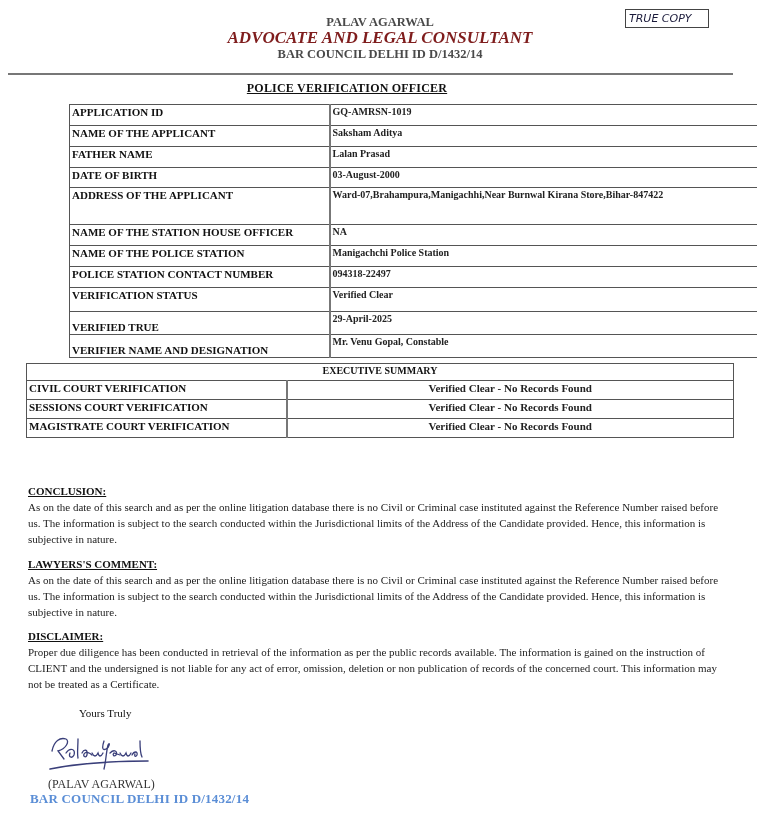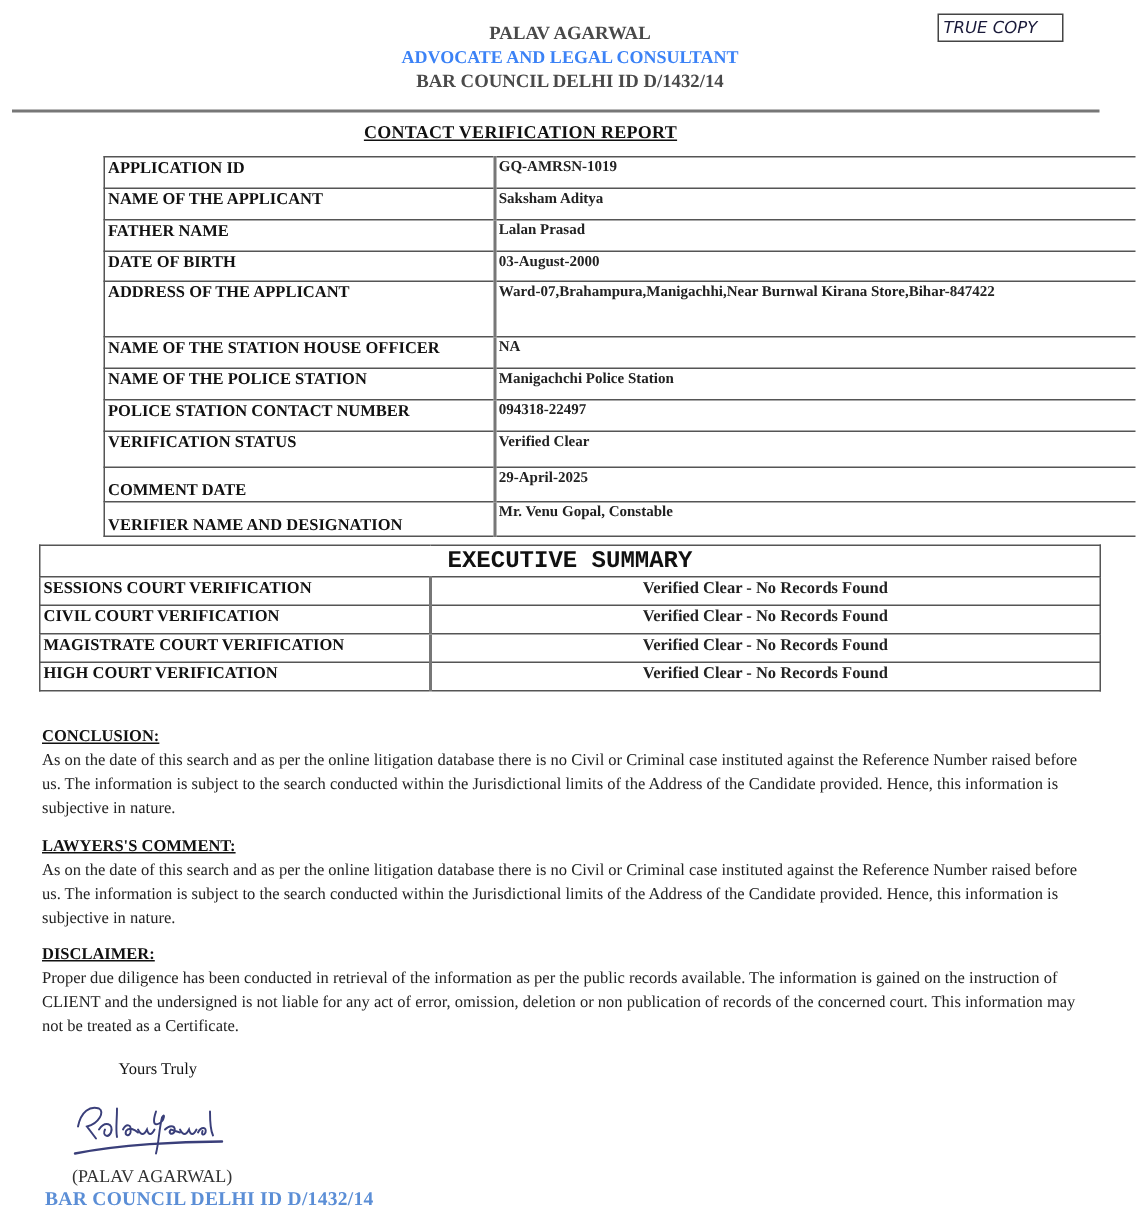--- a/index.html
+++ b/index.html
@@ -51,29 +51,29 @@
     .footer-id {
       position: absolute; left: 30px; top: 791px; font-size: 13px; font-weight: bold;
       color: #5b8ed6; letter-spacing: 0.2px;
     }
   </style>
 </head>
 <body>
 
 <div class="lh-wrap">
   <div class="letterhead-line" style="font-size:12.5px;line-height:16px;font-weight:bold;color:#4a4a4a;">PALAV AGARWAL</div>
-  <div class="letterhead-line" style="font-size:12px;line-height:16px;font-weight:bold;color:#3b82f6;">ADVOCATE AND LEGAL CONSULTANT</div>
+  <div class="letterhead-line" style="font-size:17px;line-height:16px;font-weight:bold;color:#7f1d1d;font-style:italic;">ADVOCATE AND LEGAL CONSULTANT</div>
   <div class="letterhead-line" style="font-size:12.5px;line-height:16px;font-weight:bold;color:#4a4a4a;">BAR COUNCIL DELHI ID D/1432/14</div>
 </div>
 
 <div class="true-copy">TRUE COPY</div>
 
 <div class="rule"></div>
 
-<div class="report-title">CONTACT VERIFICATION REPORT</div>
+<div class="report-title">POLICE VERIFICATION OFFICER</div>
 
 <table class="info">
   <tbody>
       <tr style="height:21px">
     <td class="lbl">APPLICATION ID</td>
     <td class="val">GQ-AMRSN-1019</td>
   </tr>
   <tr style="height:21px">
     <td class="lbl">NAME OF THE APPLICANT</td>
     <td class="val">Saksham Aditya</td>
@@ -100,49 +100,45 @@
   </tr>
   <tr style="height:21px">
     <td class="lbl">POLICE STATION CONTACT NUMBER</td>
     <td class="val">094318-22497</td>
   </tr>
   <tr style="height:24px">
     <td class="lbl">VERIFICATION STATUS</td>
     <td class="val">Verified Clear</td>
   </tr>
   <tr style="height:23px">
-    <td class="lbl" style="vertical-align:bottom">COMMENT DATE</td>
+    <td class="lbl" style="vertical-align:bottom">VERIFIED TRUE</td>
     <td class="val">29-April-2025</td>
   </tr>
   <tr style="height:23px">
     <td class="lbl" style="vertical-align:bottom">VERIFIER NAME AND DESIGNATION</td>
     <td class="val">Mr. Venu Gopal, Constable</td>
   </tr>
 </tbody>
   </table>
 
 <table class="summary">
   <tbody>
       <tr style="height:17px">
-    <td colspan="2" class="center" style="font-weight:bold;font-size:16px;font-family:Liberation Mono, monospace;">EXECUTIVE SUMMARY</td>
+    <td colspan="2" class="center" style="font-weight:bold;font-size:10px;">EXECUTIVE SUMMARY</td>
+  </tr>
+  <tr style="height:19px">
+    <td class="lbl">CIVIL COURT VERIFICATION</td>
+    <td class="val center" style="font-size:11px">Verified Clear - No Records Found</td>
   </tr>
   <tr style="height:19px">
     <td class="lbl">SESSIONS COURT VERIFICATION</td>
     <td class="val center" style="font-size:11px">Verified Clear - No Records Found</td>
   </tr>
   <tr style="height:19px">
-    <td class="lbl">CIVIL COURT VERIFICATION</td>
-    <td class="val center" style="font-size:11px">Verified Clear - No Records Found</td>
-  </tr>
-  <tr style="height:19px">
     <td class="lbl">MAGISTRATE COURT VERIFICATION</td>
-    <td class="val center" style="font-size:11px">Verified Clear - No Records Found</td>
-  </tr>
-  <tr style="height:19px">
-    <td class="lbl">HIGH COURT VERIFICATION</td>
     <td class="val center" style="font-size:11px">Verified Clear - No Records Found</td>
   </tr>
 </tbody>
   </table>
 
 <div class="sec" style="top:483px">
   <div class="head">CONCLUSION:</div>
   <div class="body">As on the date of this search and as per the online litigation database there is no Civil or Criminal case instituted against the Reference Number raised before us. The information is subject to the search conducted within the Jurisdictional limits of the Address of the Candidate provided. Hence, this information is subjective in nature.</div>
 </div>
 

